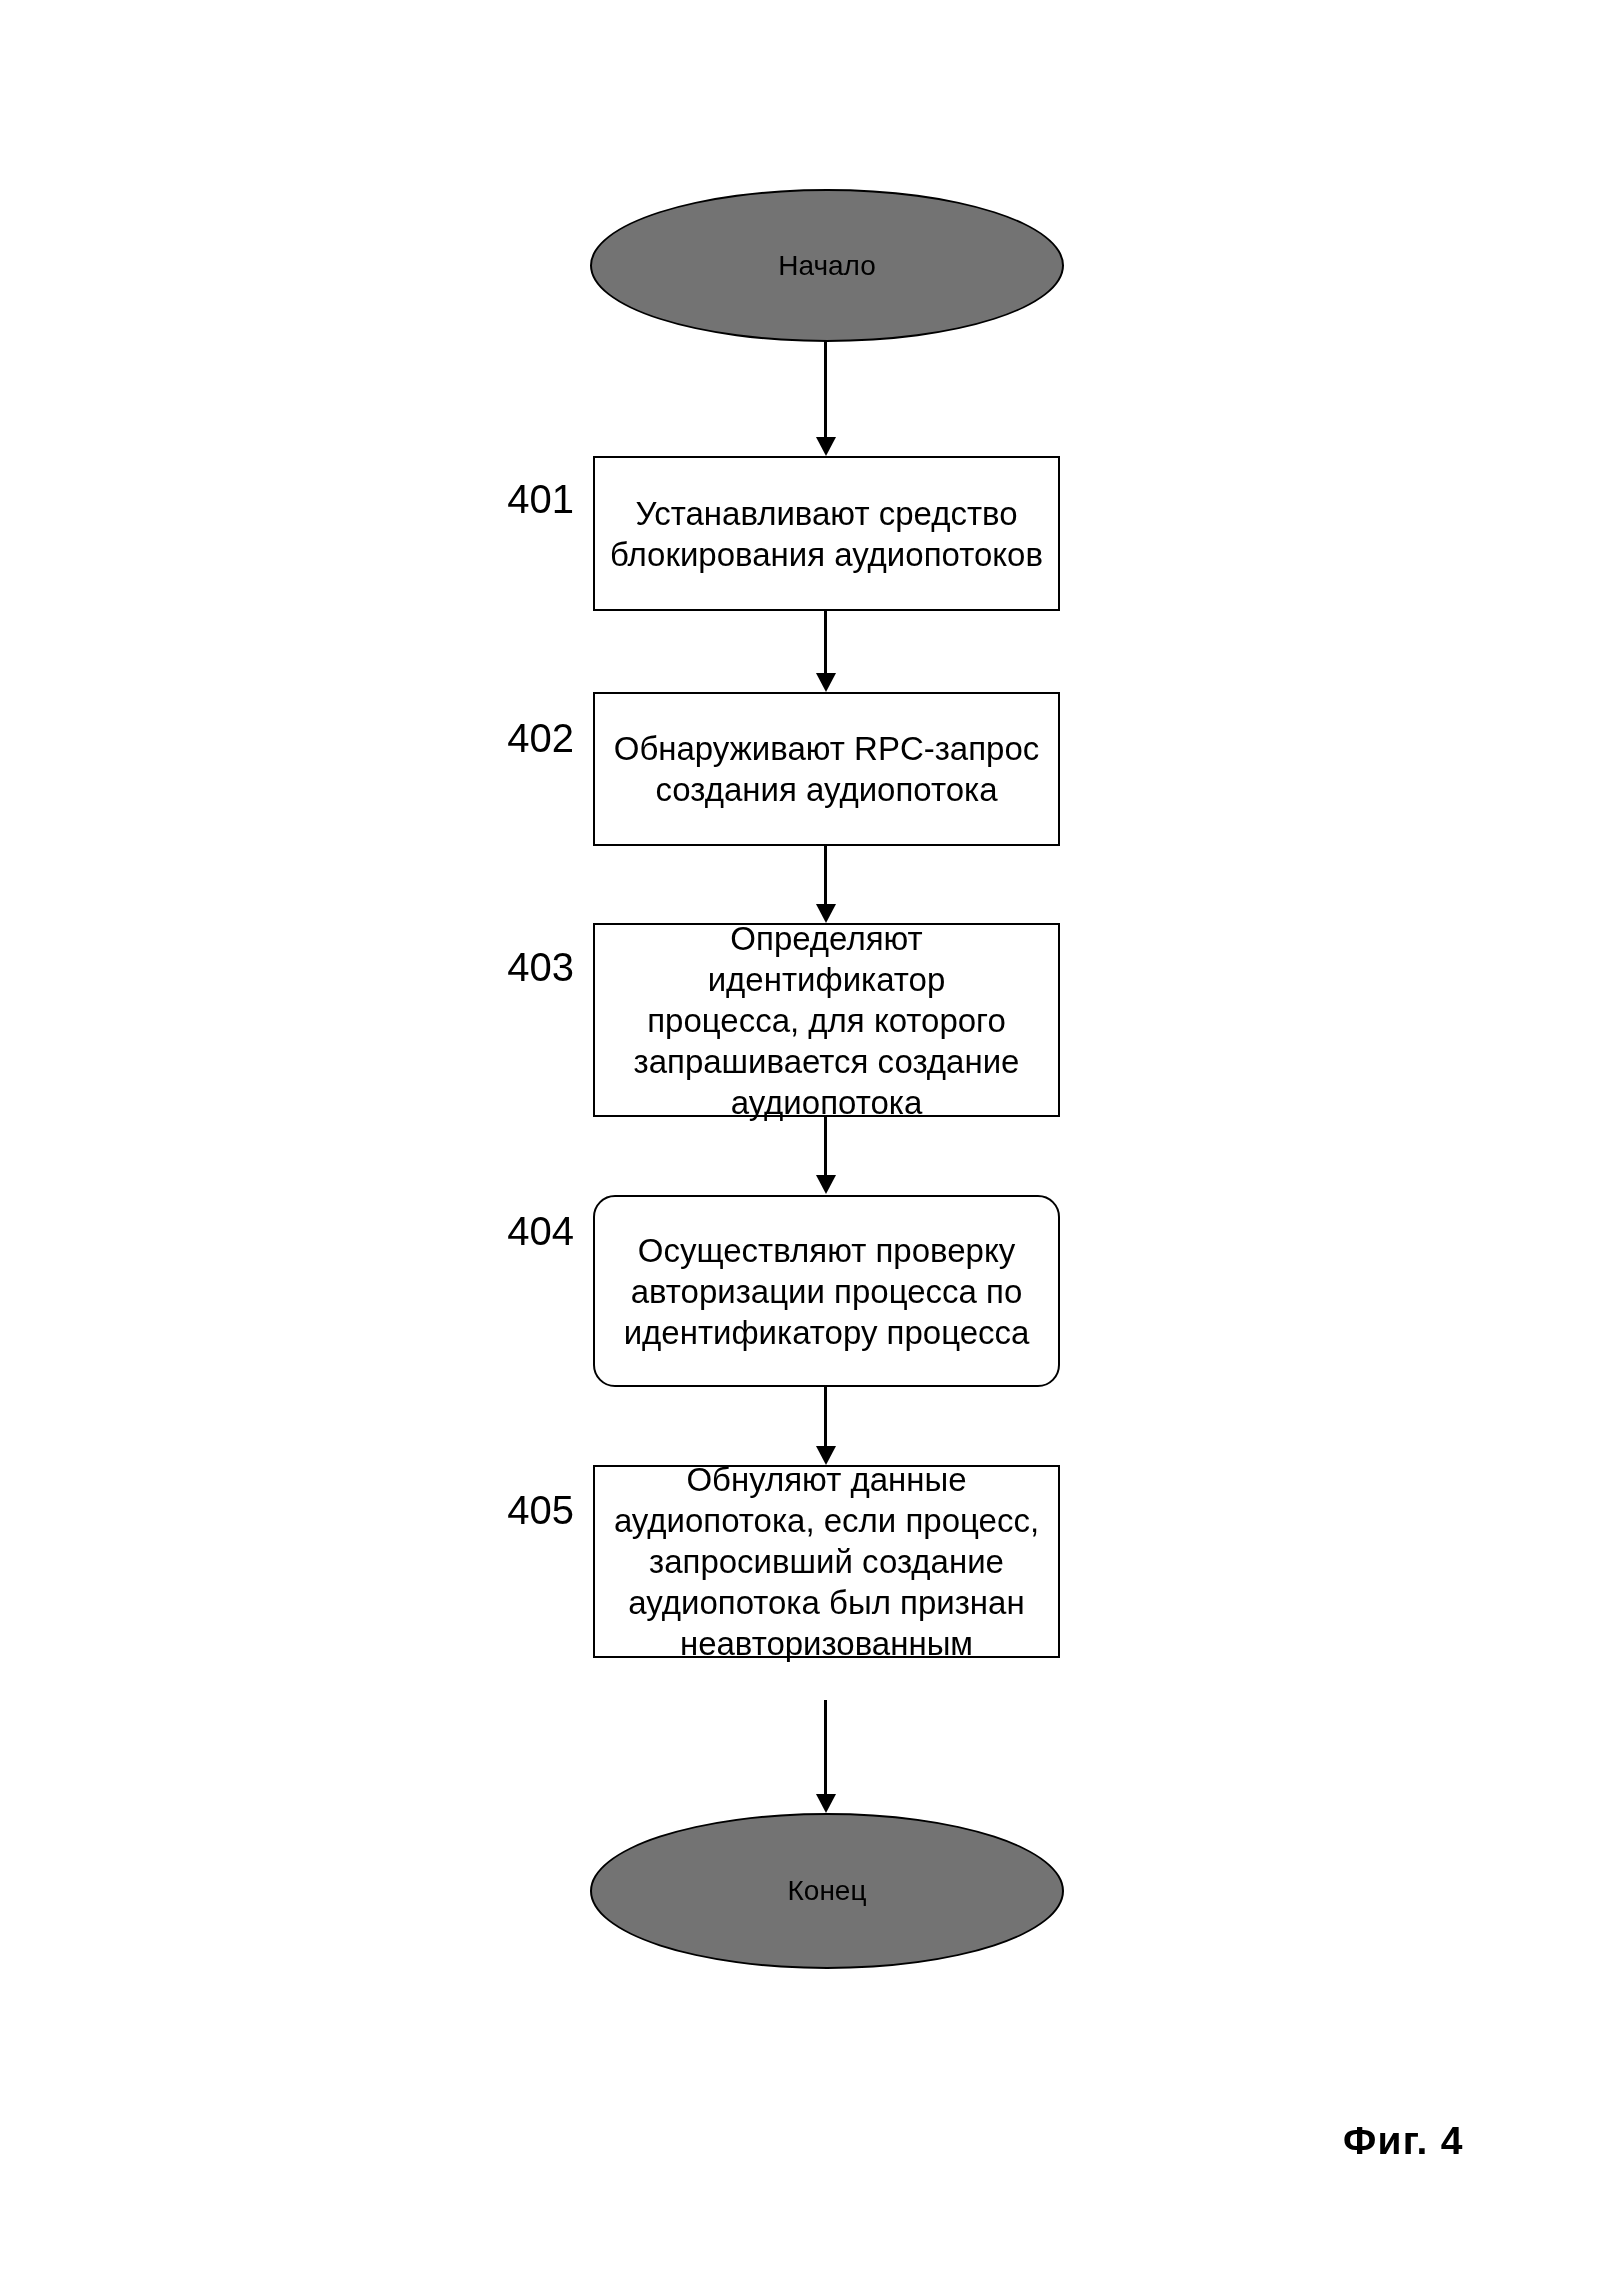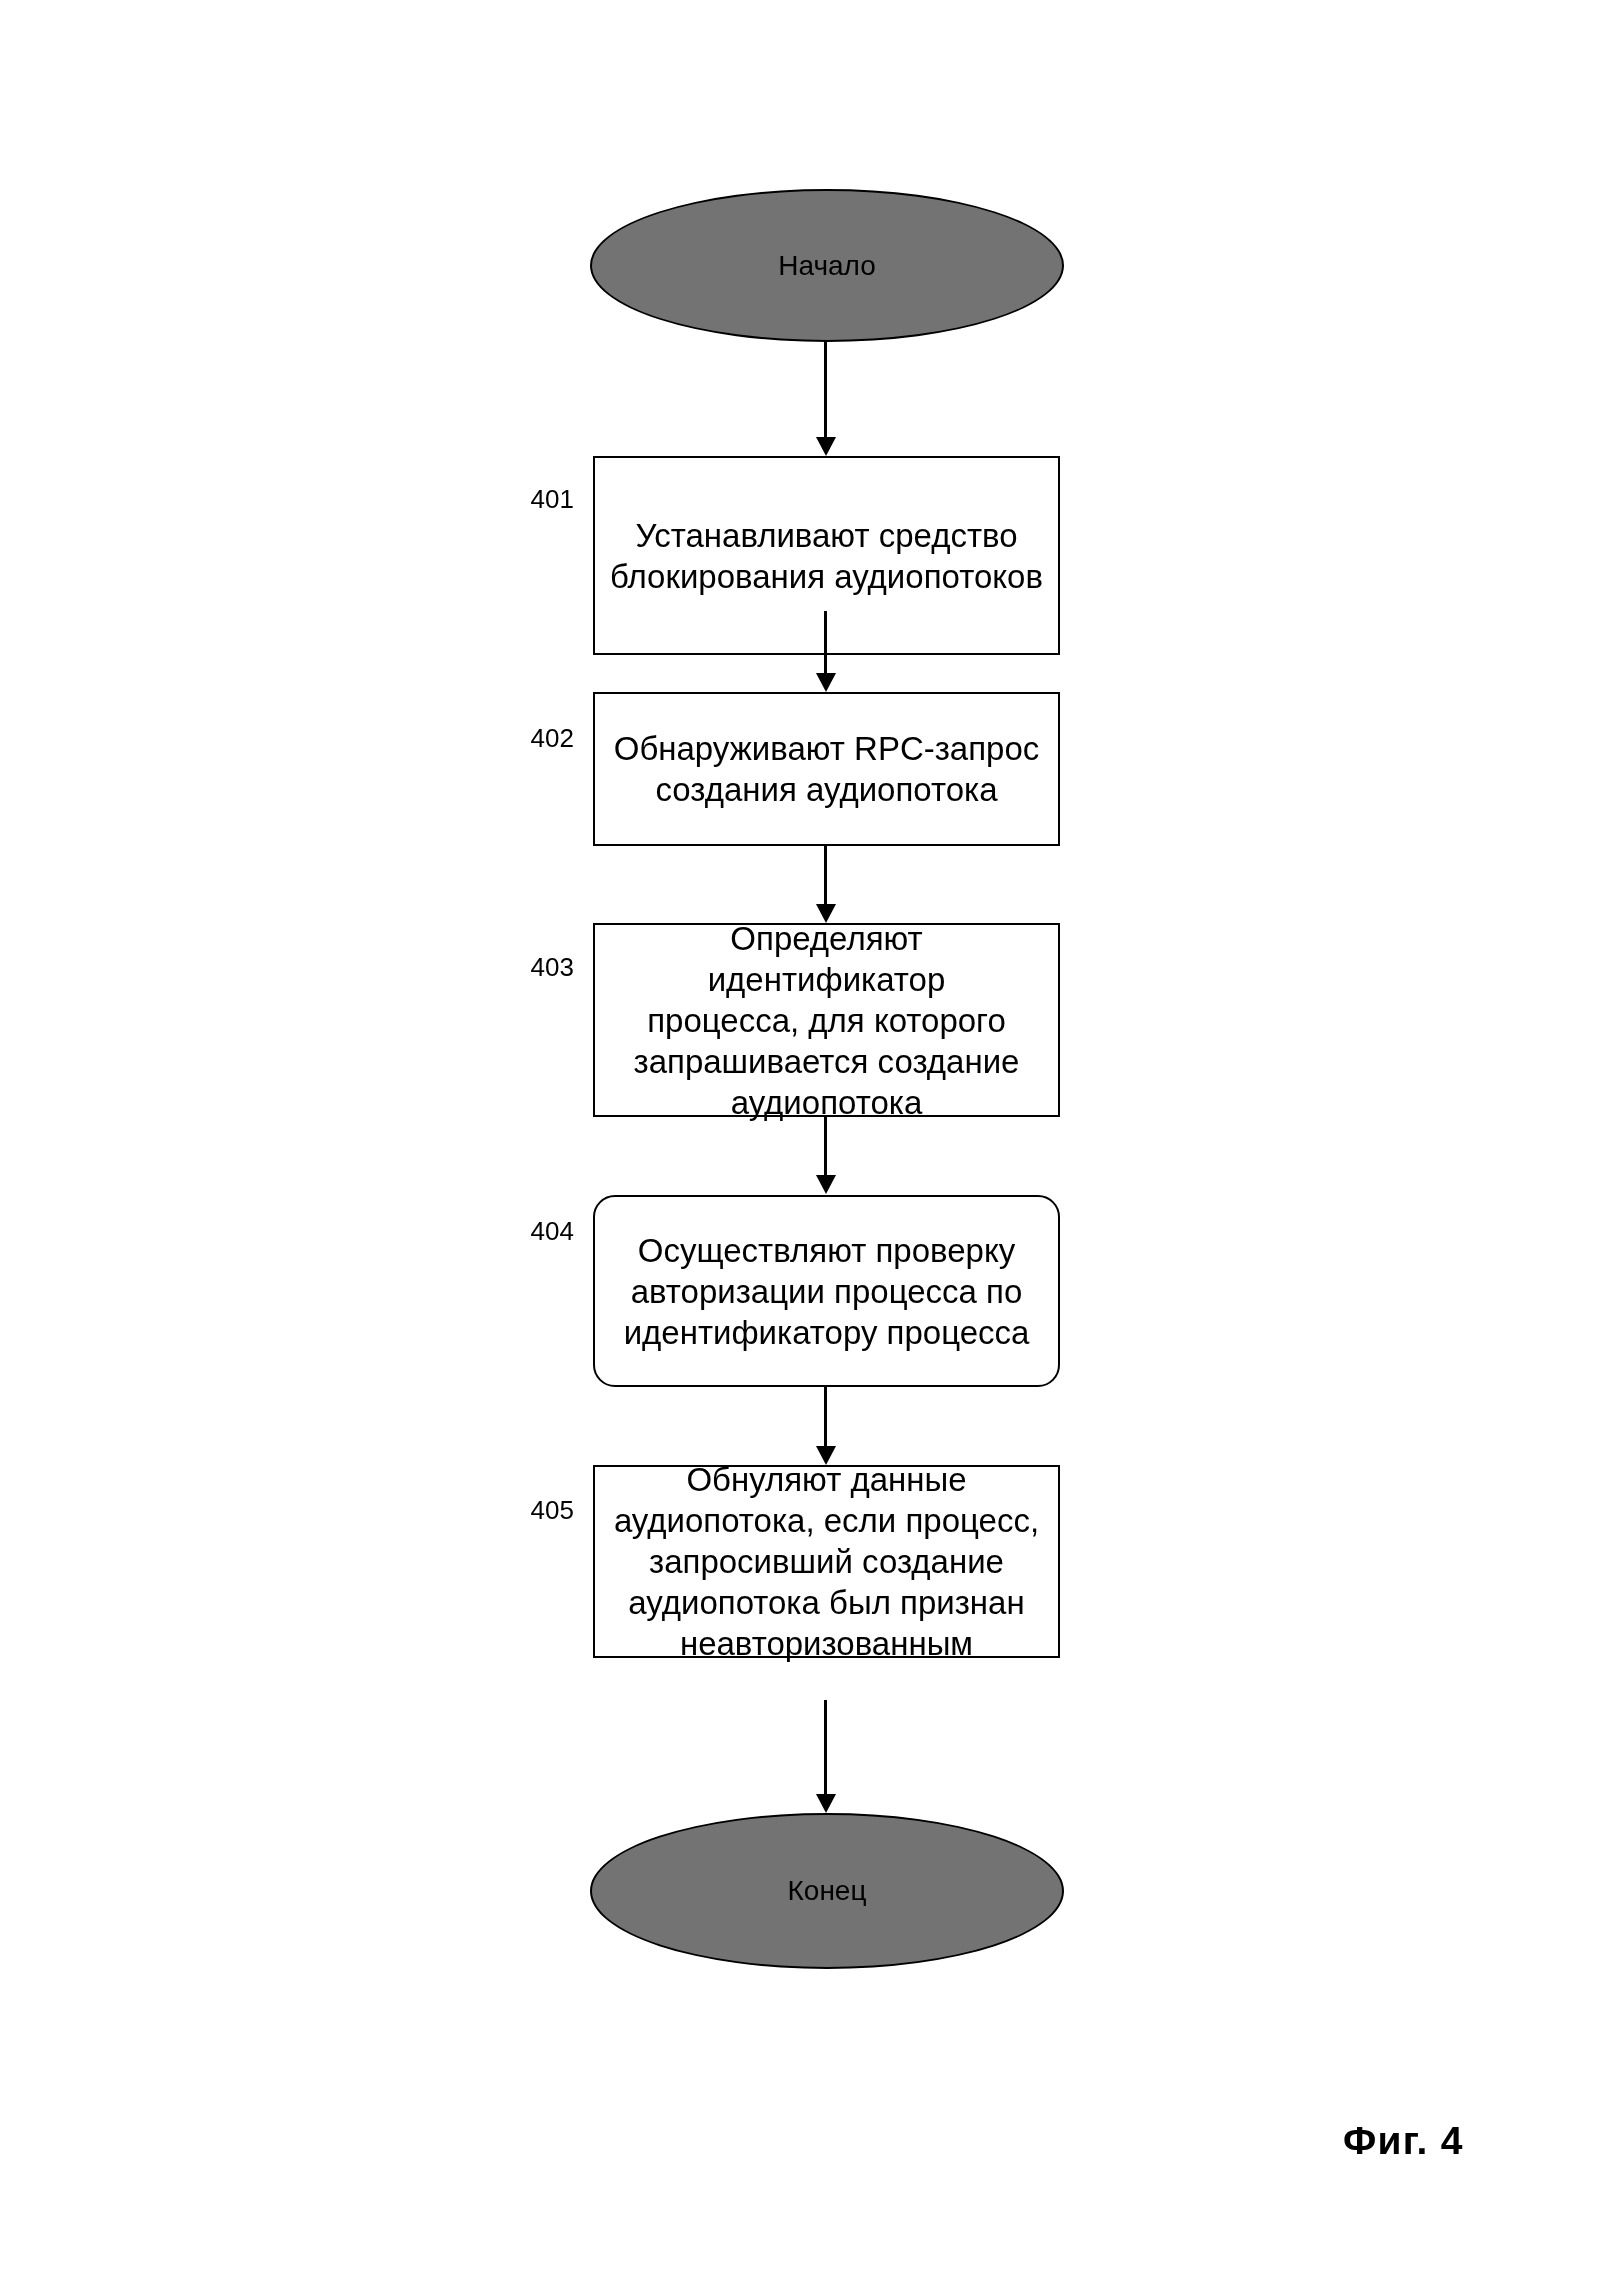--- a/index.html
+++ b/index.html
@@ -44,21 +44,21 @@
     font-size:33px;
     line-height:41px;
     white-space:pre-line;
     padding:0 13px;
   }
   .step-num{
     position:absolute;
     left:504px;
     width:70px;
     text-align:right;
-    font-size:26px;
+    font-size:40px;
     line-height:34px;
   }
   .arrow{
     position:absolute;
     left:815px;
     width:21px;
     display:flex;
     flex-direction:column;
     align-items:center;
   }
@@ -90,21 +90,21 @@
   <div class="terminator start">
     <span>Начало</span>
   </div>
 
   <div class="arrow" style="top:340px;height:116px;">
     <div class="shaft"></div>
     <div class="head"></div>
   </div>
 
   <div class="step-num" style="top:482px;">401</div>
-  <div class="step-box" style="top:456px;height:199px;">
+  <div class="step-box" style="top:456px;height:155px;">
     <span class="step-text">Устанавливают средство
 блокирования аудиопотоков</span>
   </div>
 
   <div class="arrow" style="top:611px;height:81px;">
     <div class="shaft"></div>
     <div class="head"></div>
   </div>
 
   <div class="step-num" style="top:721px;">402</div>

